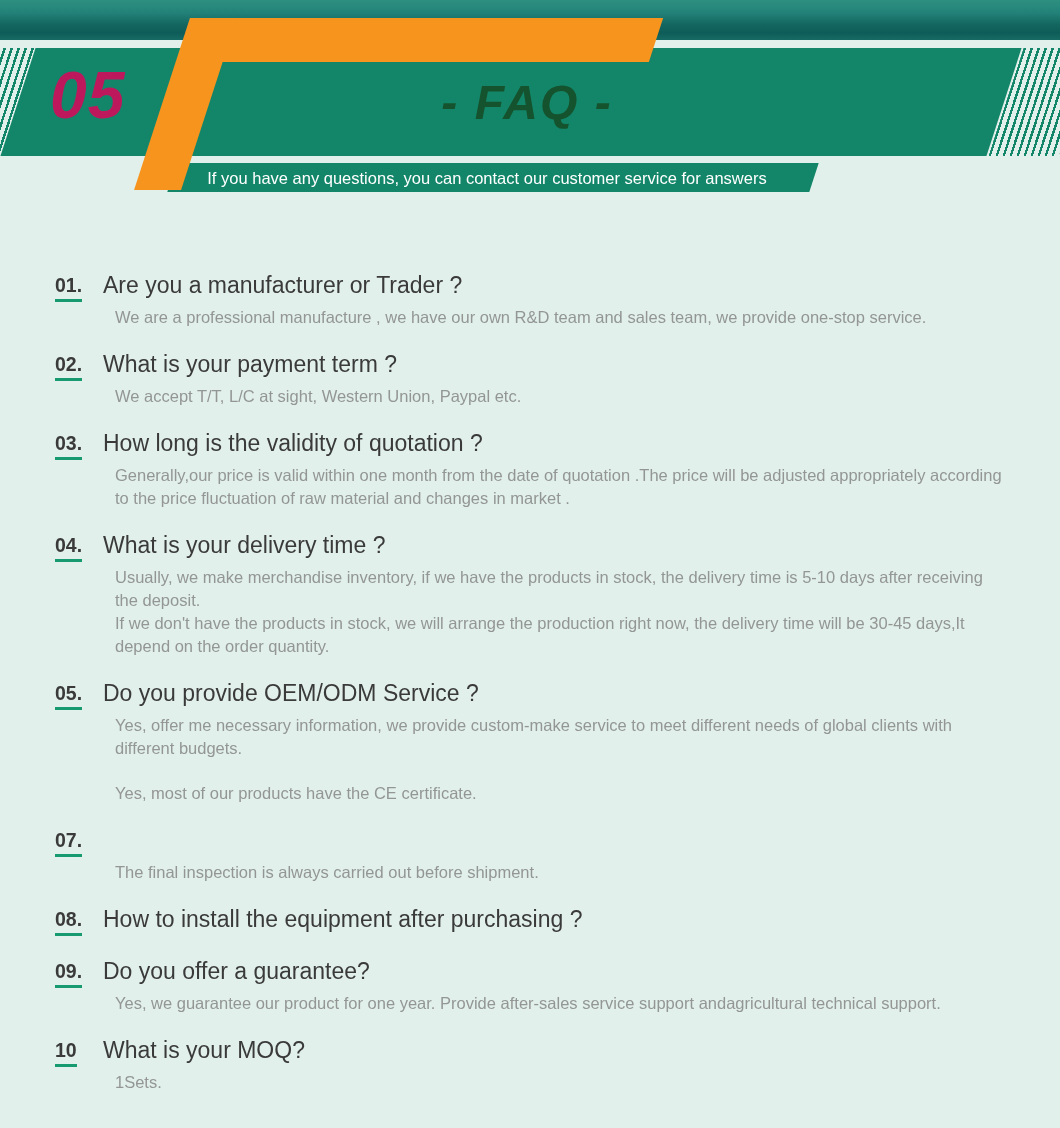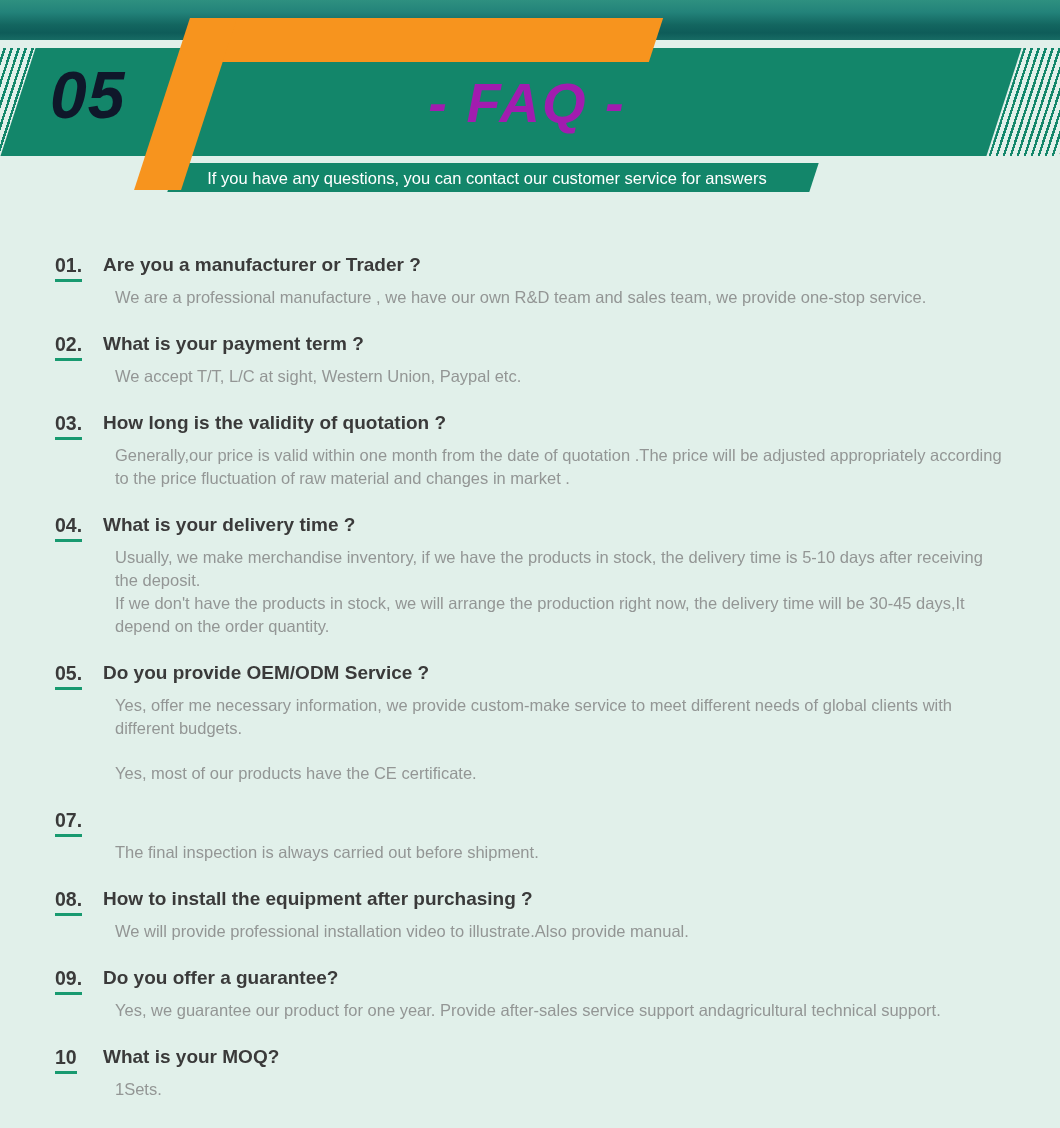--- a/index.html
+++ b/index.html
@@ -29,45 +29,45 @@
     top:48px;height:108px;
     background:repeating-linear-gradient(90deg,var(--green) 0 2.5px,transparent 2.5px 7px);
   }
   .stripes-left{left:-28px;width:60px;}
   .stripes-right{left:1006px;width:70px;}
   .sub-banner-bg{left:172px;top:163px;width:642px;height:29px;background:var(--green);}
   .orange-bar{left:196px;top:18px;width:460px;height:44px;background:var(--orange);}
   .orange-stroke{left:162px;top:18px;width:47px;height:172px;background:var(--orange);}
   .section-number{
     position:absolute;left:50px;top:62px;width:120px;
-    color:#0f172a;font-size:66px;font-weight:bold;font-style:italic;line-height:1;
+    color:#be185d;font-size:66px;font-weight:bold;font-style:italic;line-height:1;
     letter-spacing:1px;
   }
   .banner-title{
     position:absolute;left:0;top:56px;width:1054px;text-align:center;
-    color:#a21caf;font-size:56px;font-weight:bold;font-style:italic;line-height:94px;
+    color:#14532d;font-size:48px;font-weight:bold;font-style:italic;line-height:94px;
     letter-spacing:2px;white-space:nowrap;
   }
   .sub-banner-text{
     position:absolute;left:166px;top:165px;width:642px;height:26px;
     text-align:center;color:#fff;font-size:16.5px;line-height:26px;
     white-space:nowrap;
   }
   
   .faq-list{position:absolute;left:55px;top:252px;width:950px;}
   .faq-item{margin-bottom:22px;}
-  .q-row{display:flex;align-items:flex-start;line-height:26px;}
+  .q-row{display:flex;align-items:flex-start;line-height:26px;margin-top:20px;}
   .num{
     width:48px;flex:none;font-weight:bold;font-size:19.5px;color:var(--q-color);
   }
   .num-inner{
     display:inline-block;border-bottom:3px solid var(--underline);padding-bottom:1px;
   }
   .q-text{
-    font-weight:bold;font-size:19px;color:var(--q-color);
+    font-weight:normal;font-size:23px;color:var(--q-color);
   }
   .answer{
     margin-left:60px;margin-top:4px;max-width:892px;
     font-size:16.5px;color:var(--a-color);line-height:23px;
     white-space:pre-line;
   }
 </style>
 </head>
 <body>
 
@@ -138,21 +138,20 @@
         <div class="num"><span class="num-inner">07.</span></div>
       </div>
       <div class="answer">The final inspection is always carried out before shipment.</div>
     </div>
 
     <div class="faq-item">
       <div class="q-row">
         <div class="num"><span class="num-inner">08.</span></div>
         <div class="q-text">How to install the equipment after purchasing ?</div>
       </div>
-      <div class="answer">We will provide professional installation video to illustrate.Also provide manual.</div>
     </div>
 
     <div class="faq-item">
       <div class="q-row">
         <div class="num"><span class="num-inner">09.</span></div>
         <div class="q-text">Do you offer a guarantee?</div>
       </div>
       <div class="answer">Yes, we guarantee our product for one year. Provide after-sales service support andagricultural technical support.</div>
     </div>
 

